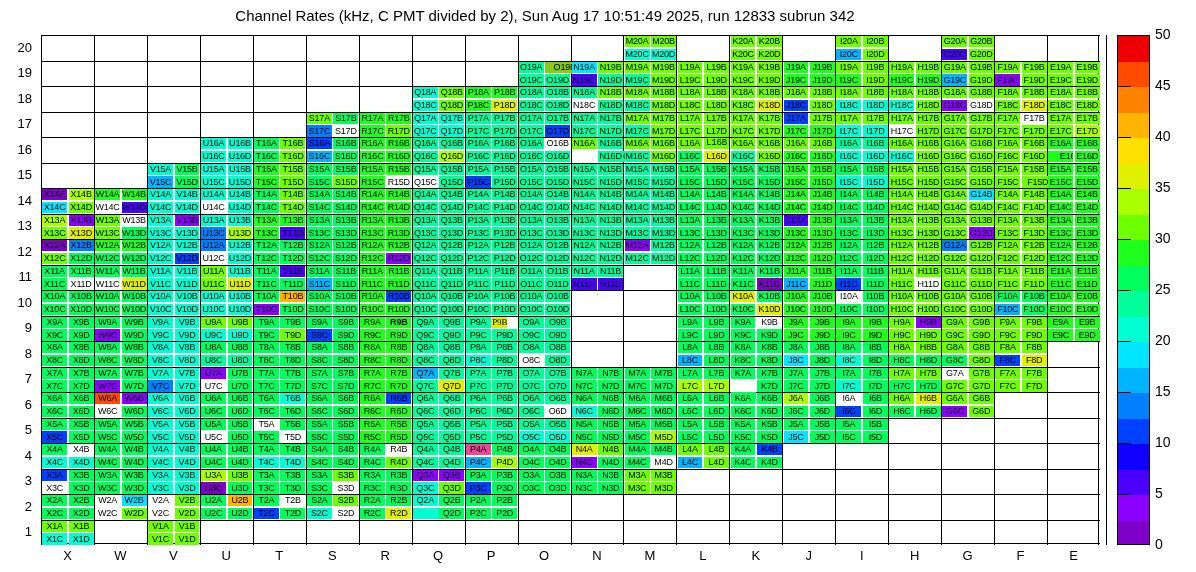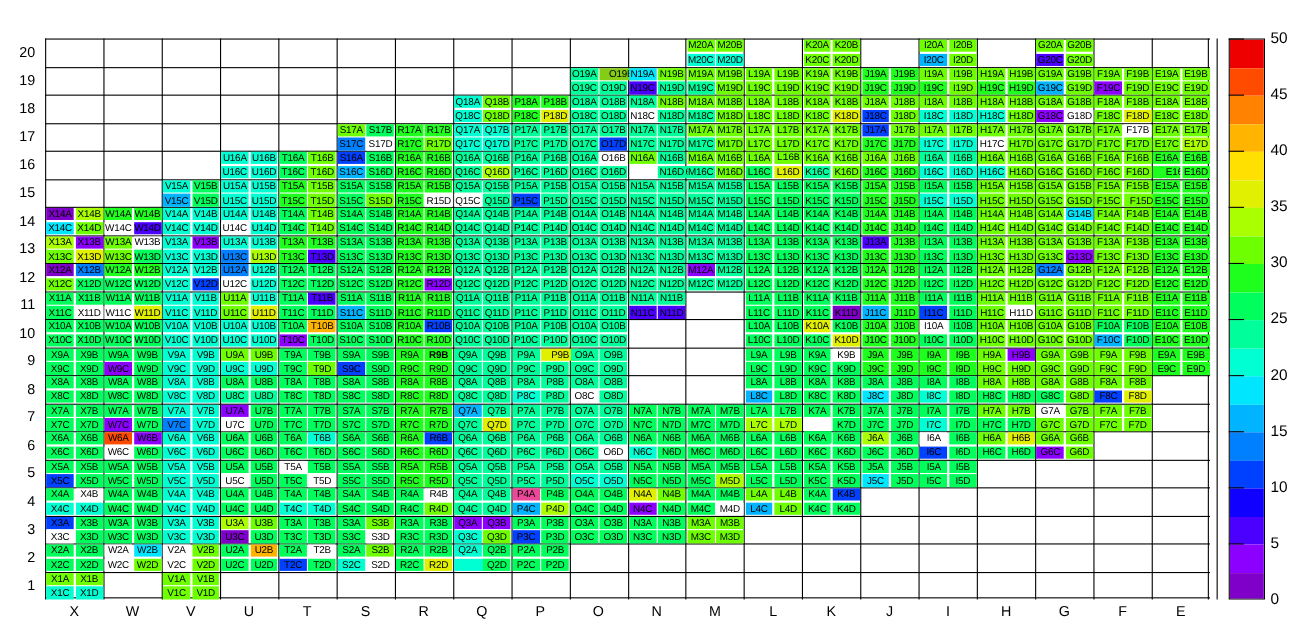--- a/index.html
+++ b/index.html
@@ -32,20 +32,21 @@
   #cbar .band{width:100%;}
   .ctick{position:absolute;left:1117px;width:14px;border-top:1.6px solid #000;}
   .clab{position:absolute;left:1155px;font-size:14px;color:#000;}
   #cbar-left-axis{position:absolute;left:1106px;top:35px;width:0;height:510px;border-left:1.6px solid #000;}
 </style>
 </head>
 <body>
 
 <div id="root">
 
+  <div id="title">Channel Rates (kHz, C PMT divided by 2), Sun Aug 17 10:51:49 2025, run 12833 subrun 342</div>
 
   <div id="plot">
       <div class="colgrp" style="left: 0px;"></div>
       <div class="colgrp" style="left: 52.95px;"></div>
       <div class="colgrp" style="left: 105.9px;"></div>
       <div class="colgrp" style="left: 158.85px;"></div>
       <div class="colgrp" style="left: 211.8px;"></div>
       <div class="colgrp" style="left: 264.75px;"></div>
       <div class="colgrp" style="left: 317.7px;"></div>
       <div class="colgrp" style="left: 370.65px;"></div>
@@ -809,21 +810,21 @@
       <div class="cell" title="S9D = 26 kHz" style="left: 292.425px; top: 294.45px; width: 24.875px; height: 11.15px; background: rgb(0, 255, 92);">S9D</div>
       <div class="cell" title="R9A = 28 kHz" style="left: 318.9px; top: 281.7px; width: 24.875px; height: 11.15px; background: rgb(30, 255, 30);">R9A</div>
       <div class="cell" title="R9B = 28 kHz" style="left: 345.375px; top: 281.7px; width: 24.875px; height: 11.15px; background: rgb(30, 255, 30); font-weight: bold;">R9B</div>
       <div class="cell" title="R9C = 28 kHz" style="left: 318.9px; top: 294.45px; width: 24.875px; height: 11.15px; background: rgb(30, 255, 30);">R9C</div>
       <div class="cell" title="R9D = 28 kHz" style="left: 345.375px; top: 294.45px; width: 24.875px; height: 11.15px; background: rgb(30, 255, 30);">R9D</div>
       <div class="cell" title="Q9A = 24 kHz" style="left: 371.85px; top: 281.7px; width: 24.875px; height: 11.15px; background: rgb(0, 255, 155);">Q9A</div>
       <div class="cell" title="Q9B = 24 kHz" style="left: 398.325px; top: 281.7px; width: 24.875px; height: 11.15px; background: rgb(0, 255, 155);">Q9B</div>
       <div class="cell" title="Q9C = 24 kHz" style="left: 371.85px; top: 294.45px; width: 24.875px; height: 11.15px; background: rgb(0, 255, 155);">Q9C</div>
       <div class="cell" title="Q9D = 24 kHz" style="left: 398.325px; top: 294.45px; width: 24.875px; height: 11.15px; background: rgb(0, 255, 155);">Q9D</div>
       <div class="cell" title="P9A = 24 kHz" style="left: 424.8px; top: 281.7px; width: 24.875px; height: 11.15px; background: rgb(0, 255, 155);">P9A</div>
-      <div class="cell" title="P9B = 36 kHz" style="left: 451.275px; top: 281.7px; width: 34px; height: 11.15px; background: rgb(224, 240, 0);">P9B</div>
+      <div class="cell" title="P9B = 36 kHz" style="left: 451.275px; top: 281.7px; width: 15px; height: 11.15px; background: rgb(224, 240, 0); font-family: Liberation Serif, serif;">P9B</div>
       <div class="cell" title="P9C = 24 kHz" style="left: 424.8px; top: 294.45px; width: 24.875px; height: 11.15px; background: rgb(0, 255, 155);">P9C</div>
       <div class="cell" title="P9D = 24 kHz" style="left: 451.275px; top: 294.45px; width: 24.875px; height: 11.15px; background: rgb(0, 255, 155);">P9D</div>
       <div class="cell" title="O9A = 24 kHz" style="left: 477.75px; top: 281.7px; width: 24.875px; height: 11.15px; background: rgb(0, 255, 155);">O9A</div>
       <div class="cell" title="O9B = 24 kHz" style="left: 504.225px; top: 281.7px; width: 24.875px; height: 11.15px; background: rgb(0, 255, 155);">O9B</div>
       <div class="cell" title="O9C = 24 kHz" style="left: 477.75px; top: 294.45px; width: 24.875px; height: 11.15px; background: rgb(0, 255, 155);">O9C</div>
       <div class="cell" title="O9D = 24 kHz" style="left: 504.225px; top: 294.45px; width: 24.875px; height: 11.15px; background: rgb(0, 255, 155);">O9D</div>
       <div class="cell" title="L9A = 26 kHz" style="left: 636.6px; top: 281.7px; width: 24.875px; height: 11.15px; background: rgb(0, 255, 92);">L9A</div>
       <div class="cell" title="L9B = 26 kHz" style="left: 663.075px; top: 281.7px; width: 24.875px; height: 11.15px; background: rgb(0, 255, 92);">L9B</div>
       <div class="cell" title="L9C = 26 kHz" style="left: 636.6px; top: 294.45px; width: 24.875px; height: 11.15px; background: rgb(0, 255, 92);">L9C</div>
       <div class="cell" title="L9D = 26 kHz" style="left: 663.075px; top: 294.45px; width: 24.875px; height: 11.15px; background: rgb(0, 255, 92);">L9D</div>

